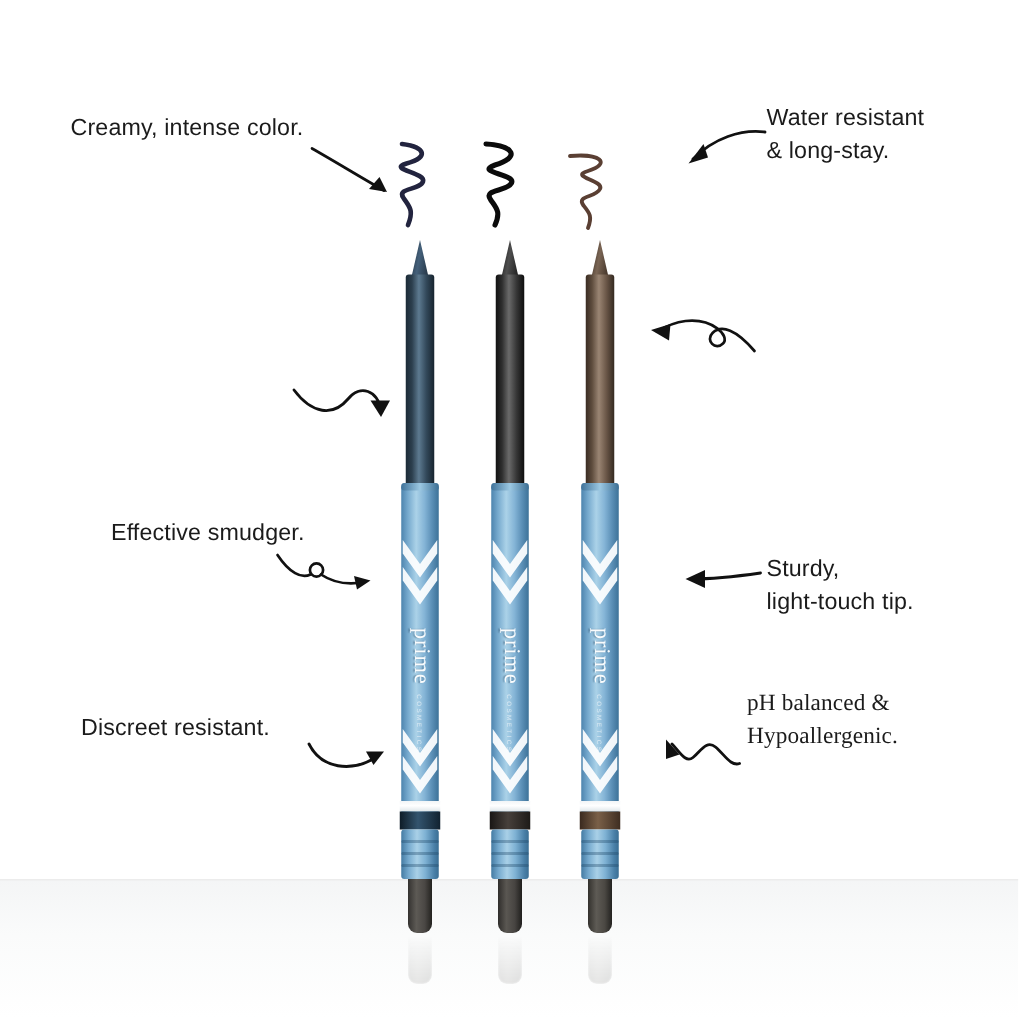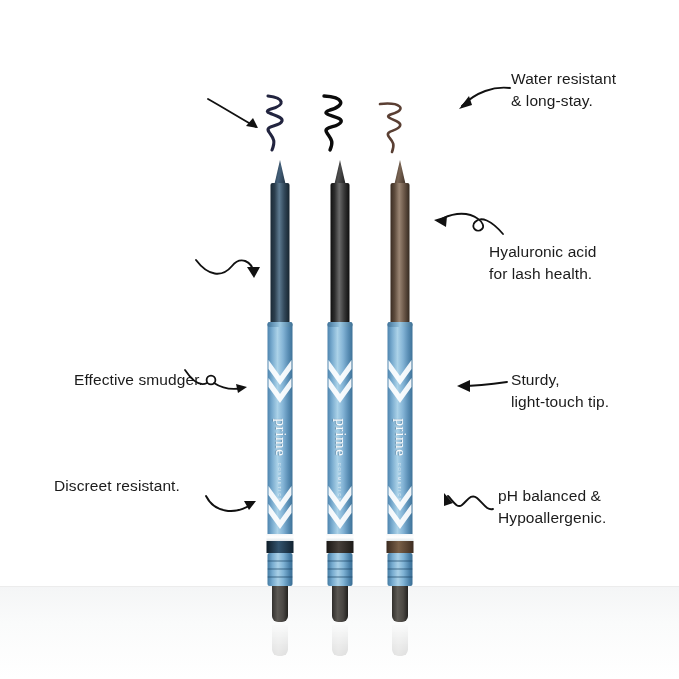--- a/index.html
+++ b/index.html
@@ -327,20 +327,21 @@
     <div class="grip" style="top:560px;width:25px;height:1.5px;background:rgba(30,70,100,.35);"></div>
     <div class="grip" style="top:568px;width:25px;height:1.5px;background:rgba(30,70,100,.35);"></div>
     <div class="grip" style="top:576px;width:25px;height:1.5px;background:rgba(30,70,100,.35);"></div>
 
     <div class="smudger" style="top:586px;width:16px;height:36px;border-radius:0 0 6px 6px;
          background:linear-gradient(90deg,#33312d 0%,#5e5b55 35%,#4b4843 70%,#232220 100%);"></div>
     <div class="reflection" style="top:622px;width:16px;height:34px;border-radius:6px 6px 0 0;
          background:linear-gradient(90deg,#33312d,#5e5b55 40%,#232220);"></div>
   </div>
 
+  <div class="ann left-al" style="left:47px; top:75px; width:215px;">Creamy, intense color.</div>
   <div class="arrow" style="left:206px; top:96px;">
     <svg width="64" height="40" viewBox="0 0 64 40">
       <path d="M2 3 C18 12, 34 22, 50 31" fill="none" stroke="#111" stroke-width="1.8" stroke-linecap="round"></path>
       <path d="M52 32 L40 30 L47 22 Z" fill="#111"></path>
     </svg>
   </div>
 
   <div class="ann left-al" style="left:511px; top:68px; width:170px;">Water resistant
 &amp; long-stay.</div>
   <div class="arrow" style="left:452px; top:82px;">
@@ -350,30 +351,28 @@
     </svg>
   </div>
 
   <div class="arrow" style="left:194px; top:254px;">
     <svg width="68" height="38" viewBox="0 0 68 38">
       <path d="M2 6 C14 22, 28 24, 38 12 C46 2, 58 6, 60 20" fill="none" stroke="#111" stroke-width="1.9" stroke-linecap="round"></path>
       <path d="M60 24 L53 13 L66 13 Z" fill="#111"></path>
     </svg>
   </div>
 
-  <div class="ann left-al" style="left:489px; top:241px; width:180px;">Hyaluronic acid
-for lash health.</div>
   <div class="arrow" style="left:429px; top:206px;">
     <svg width="78" height="40" viewBox="0 0 78 40">
       <path d="M74 28 C62 14, 52 10, 46 16 C41 21, 48 28, 53 23 C58 18, 46 6, 28 8 C20 9, 14 12, 9 15" fill="none" stroke="#111" stroke-width="1.8" stroke-linecap="round"></path>
       <path d="M5 14 L18 10 L17 21 Z" fill="#111"></path>
     </svg>
   </div>
 
-  <div class="ann left-al" style="left:74px; top:345px; width:200px;margin-top:24px;">Effective smudger.</div>
+  <div class="ann left-al" style="left:74px; top:345px; width:200px;">Effective smudger.</div>
   <div class="arrow" style="left:183px; top:368px;">
     <svg width="72" height="32" viewBox="0 0 72 32">
       <path d="M2 2 C10 14, 18 18, 24 15" fill="none" stroke="#111" stroke-width="1.8" stroke-linecap="round"></path>
       <circle cx="28" cy="12" r="4.4" fill="none" stroke="#111" stroke-width="1.8"></circle>
       <path d="M31 15 C40 21, 50 22, 60 20" fill="none" stroke="#111" stroke-width="1.8" stroke-linecap="round"></path>
       <path d="M64 19 L53 16 L55 25 Z" fill="#111"></path>
     </svg>
   </div>
 
   <div class="ann left-al" style="left:511px; top:369px; width:180px;">Sturdy,
@@ -386,21 +385,21 @@
   </div>
 
   <div class="ann left-al" style="left:54px; top:475px; width:215px;">Discreet resistant.</div>
   <div class="arrow" style="left:204px; top:490px;">
     <svg width="66" height="32" viewBox="0 0 66 32">
       <path d="M2 6 C10 22, 30 26, 48 14" fill="none" stroke="#111" stroke-width="1.9" stroke-linecap="round"></path>
       <path d="M52 11 L40 11 L45 20 Z" fill="#111"></path>
     </svg>
   </div>
 
-  <div class="ann left-al" style="left:498px; top:485px; width:180px;">pH balanced &amp;
+  <div class="ann left-al" style="left:498px; top:458px; width:180px;font-family:Liberation Serif, serif;">pH balanced &amp;
 Hypoallergenic.</div>
   <div class="arrow" style="left:437px; top:487px;">
     <svg width="62" height="32" viewBox="0 0 62 32">
       <path d="M56 22 C50 24, 46 16, 40 11 C34 6, 30 14, 25 18 C20 22, 16 14, 11 9" fill="none" stroke="#111" stroke-width="1.9" stroke-linecap="round"></path>
       <path d="M7 6 L16 16 L7 19 Z" fill="#111"></path>
     </svg>
   </div>
 
 </div>
 

